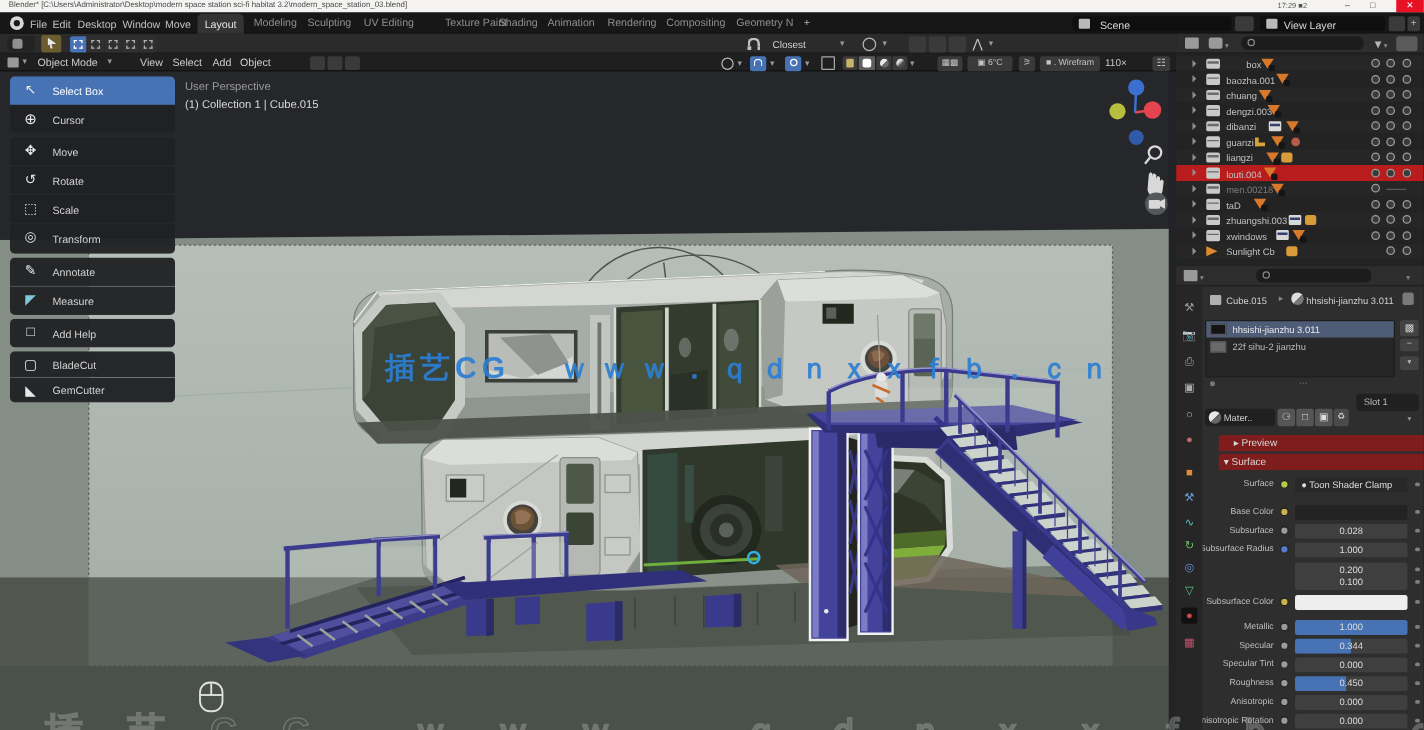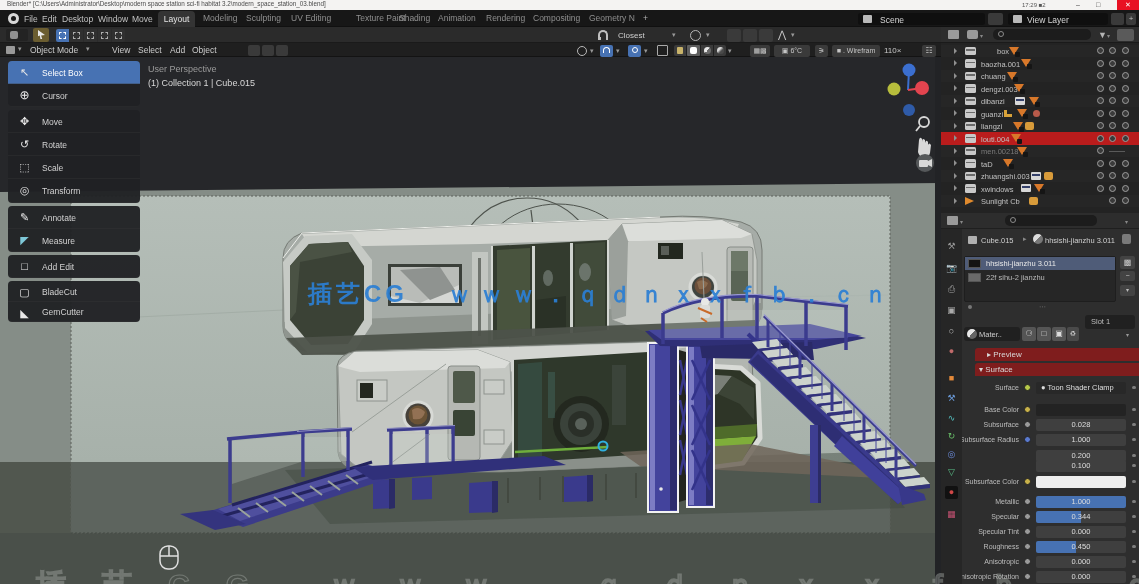--- a/index.html
+++ b/index.html
@@ -504,21 +504,21 @@
         <span class="tico">✎</span>
         <span class="tname">Annotate</span>
       </div>
 <div class="tool toolbg" style="border-radius:0 0 4px 4px">
         <span class="tico" style="color:#7ec8d8">◤</span>
         <span class="tname">Measure</span>
       </div>
 <div style="height:3px"></div>
 <div class="tool toolbg" style="border-radius:4px">
         <span class="tico">□</span>
-        <span class="tname">Add Edit</span>
+        <span class="tname">Add Help</span>
       </div>
 <div style="height:3px"></div>
 <div class="tool toolbg" style="border-radius:4px 4px 0 0;height:21px">
         <span class="tico">▢</span>
         <span class="tname" style="top:6px">BladeCut</span>
       </div>
 <div class="tool toolbg" style="border-radius:0 0 4px 4px;height:20px">
         <span class="tico">◣</span>
         <span class="tname" style="top:5px">GemCutter</span>
       </div>

